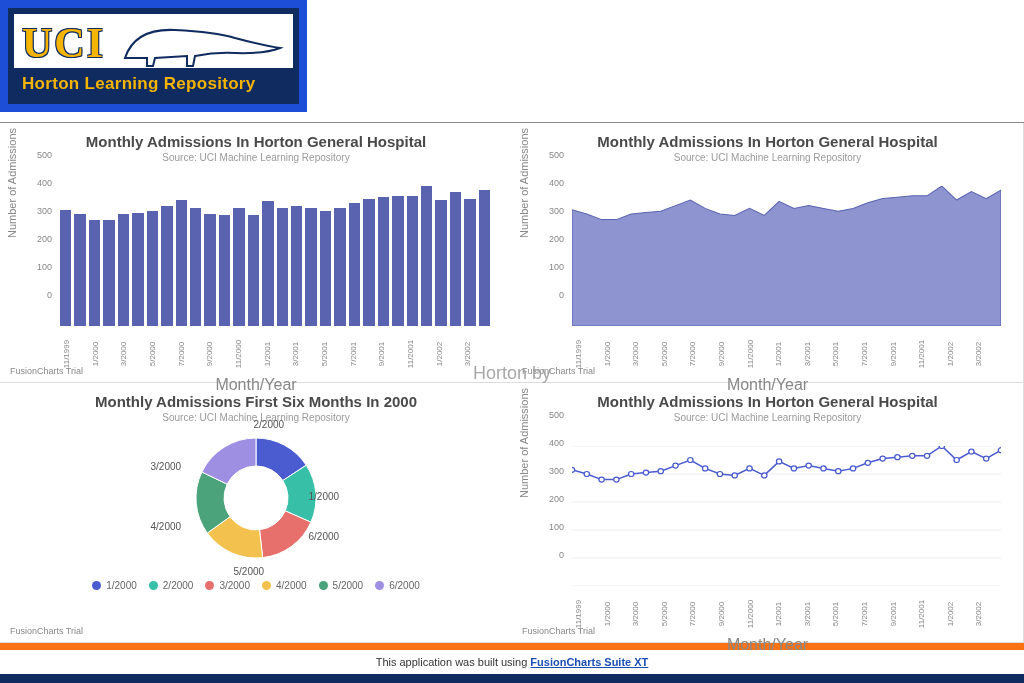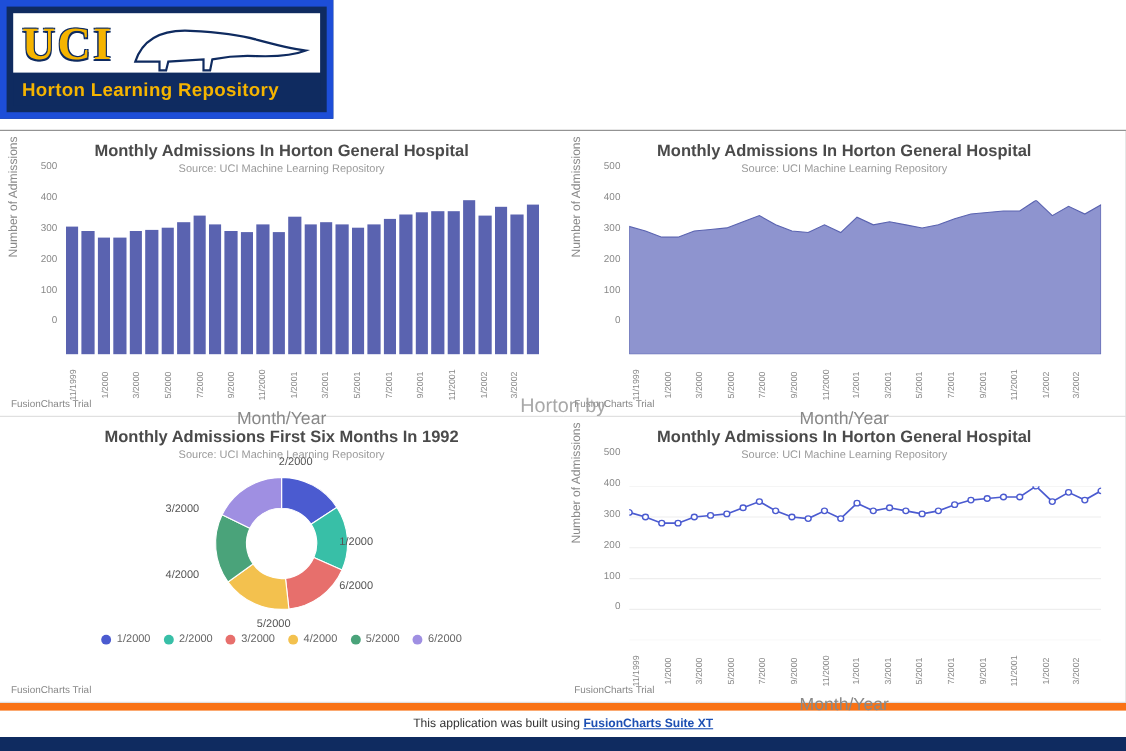--- a/index.html
+++ b/index.html
@@ -1,17 +1,17 @@
 <!DOCTYPE html>
 <html><head>
 <meta charset="utf-8">
 <style>
   * { box-sizing: border-box; margin: 0; padding: 0; }
   body { font-family: -apple-system, "Segoe UI", Helvetica, Arial, sans-serif; background: #fff; color: #333; width: 1024px; }
-  .header { background: #0f2b60; padding: 6px; display: inline-block; border: 6px solid #1d4ed8; }
+  .header { background: #0f2b60; padding: 6px; display: inline-block; border: 8px solid #1d4ed8; }
   .header-inner { background: #fff; padding: 4px 8px 0 8px; }
   .logo-row { display: flex; align-items: center; gap: 10px; }
   .uci { font-family: Georgia, serif; font-size: 42px; font-weight: 900; color: #f5b400; letter-spacing: 2px; text-shadow: 1px 1px 0 #0f2b60, -1px -1px 0 #0f2b60, 1px -1px 0 #0f2b60, -1px 1px 0 #0f2b60; }
   .anteater { width: 170px; height: 50px; }
   .tagline { background: #0f2b60; color: #f5b400; font-size: 17px; font-weight: 600; padding: 4px 8px; margin-top: 2px; letter-spacing: .3px; }
   .hr { border-top: 1px solid #888; margin-top: 10px; }
   .grid { display: grid; grid-template-columns: 1fr 1fr; grid-template-rows: 260px 260px; }
   .panel { position: relative; padding: 10px 12px 4px 12px; border-right: 1px solid #ddd; border-bottom: 1px solid #ddd; }
   .panel:nth-child(2), .panel:nth-child(4) { border-right: none; }
   .title { text-align: center; font-size: 15px; font-weight: 700; color: #4a4a4a; }
@@ -166,21 +166,21 @@
           <div class="xtick">11/2001</div>
           <div class="xtick">1/2002</div>
           <div class="xtick">3/2002</div>
         </div>
     </div>
     <div class="xlabel">Month/Year</div>
     <div class="trial">FusionCharts Trial</div>
   </div>
 
   <div class="panel">
-    <div class="title">Monthly Admissions First Six Months In 1992</div>
+    <div class="title">Monthly Admissions First Six Months In 2000</div>
     <div class="subtitle">Source: UCI Machine Learning Repository</div>
     <div class="donut-wrap">
       <div class="donut" id="donut"><svg viewBox="0 0 135 135">
             <path d="M67 7 A60 60 0 0 1 117.25253887525787 34.217652057994755 L93.80135406680421 49.5160810975972 A32 32 0 0 0 67 35 Z" fill="#4b5bd0" stroke="#fff" stroke-width="1"></path>
             <path d="M117.25253887525787 34.217652057994755 A60 60 0 0 1 121.9132071459283 91.1772554469768 L96.28704381116177 79.89453623838763 A32 32 0 0 0 93.80135406680421 49.5160810975972 Z" fill="#38bfa7" stroke="#fff" stroke-width="1"></path>
             <path d="M121.9132071459283 91.1772554469768 A60 60 0 0 1 73.64832498003598 126.6305272067909 L70.54577332268586 98.80294784362181 A32 32 0 0 0 96.28704381116177 79.89453623838763 Z" fill="#e76f6c" stroke="#fff" stroke-width="1"></path>
             <path d="M73.64832498003598 126.6305272067909 A60 60 0 0 1 18.298248227856966 102.04481950766137 L41.02573238819038 85.69057040408606 A32 32 0 0 0 70.54577332268586 98.80294784362181 Z" fill="#f3c14e" stroke="#fff" stroke-width="1"></path>
             <path d="M18.298248227856966 102.04481950766137 A60 60 0 0 1 12.905485558657546 41.04265985592144 L38.14959229795069 53.15608525649144 A32 32 0 0 0 41.02573238819038 85.69057040408606 Z" fill="#4aa37a" stroke="#fff" stroke-width="1"></path>
             <path d="M12.905485558657546 41.04265985592144 A60 60 0 0 1 66.99999999999999 7 L67 35 A32 32 0 0 0 38.14959229795069 53.15608525649144 Z" fill="#9f8fe2" stroke="#fff" stroke-width="1"></path>
           </svg><div class="donut-label" style="left: 120px; top: 60px;">1/2000</div><div class="donut-label" style="left: 65px; top: -12px;">2/2000</div><div class="donut-label" style="left: -38px; top: 30px;">3/2000</div><div class="donut-label" style="left: -38px; top: 90px;">4/2000</div><div class="donut-label" style="left: 45px; top: 135px;">5/2000</div><div class="donut-label" style="left: 120px; top: 100px;">6/2000</div></div>

